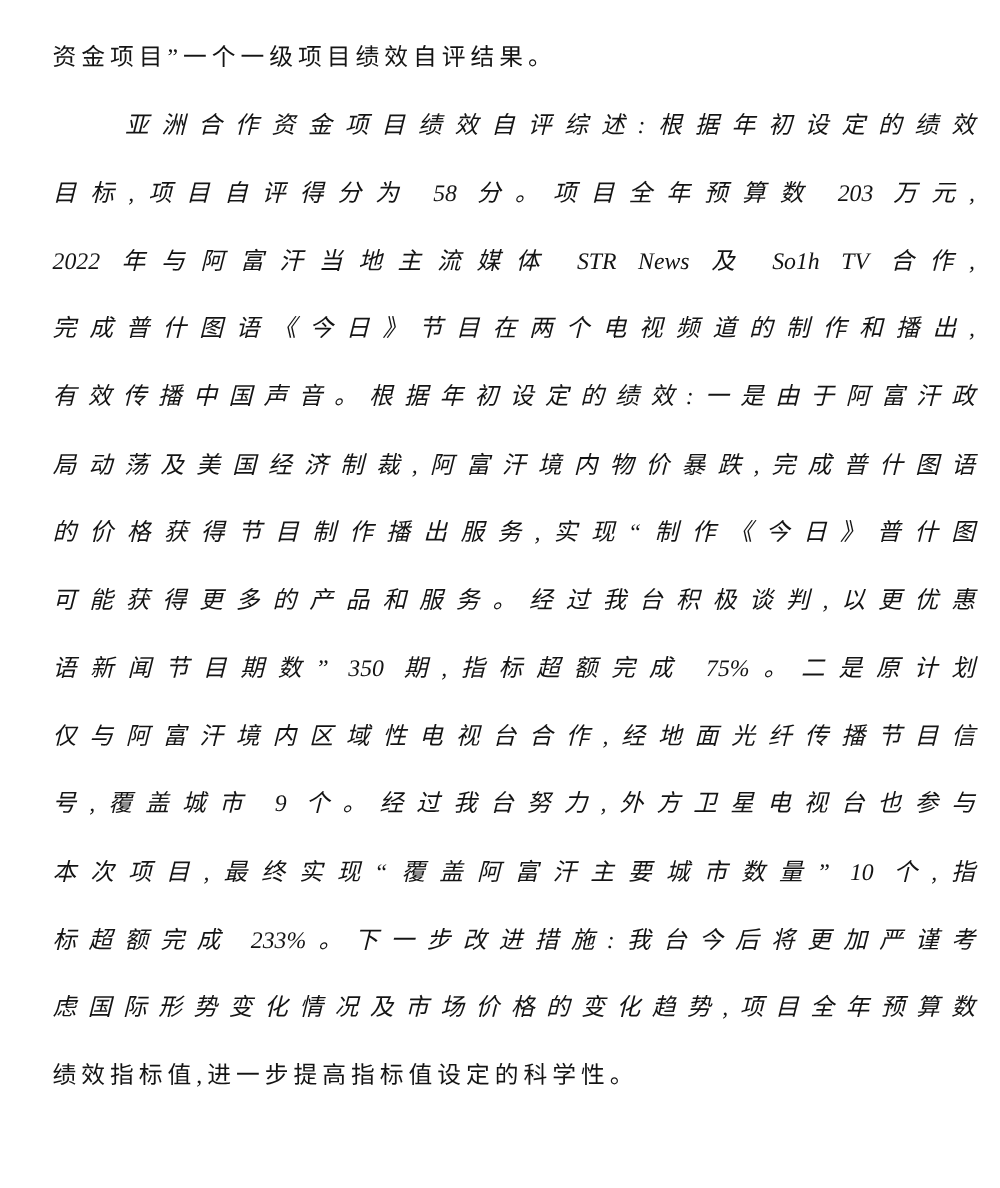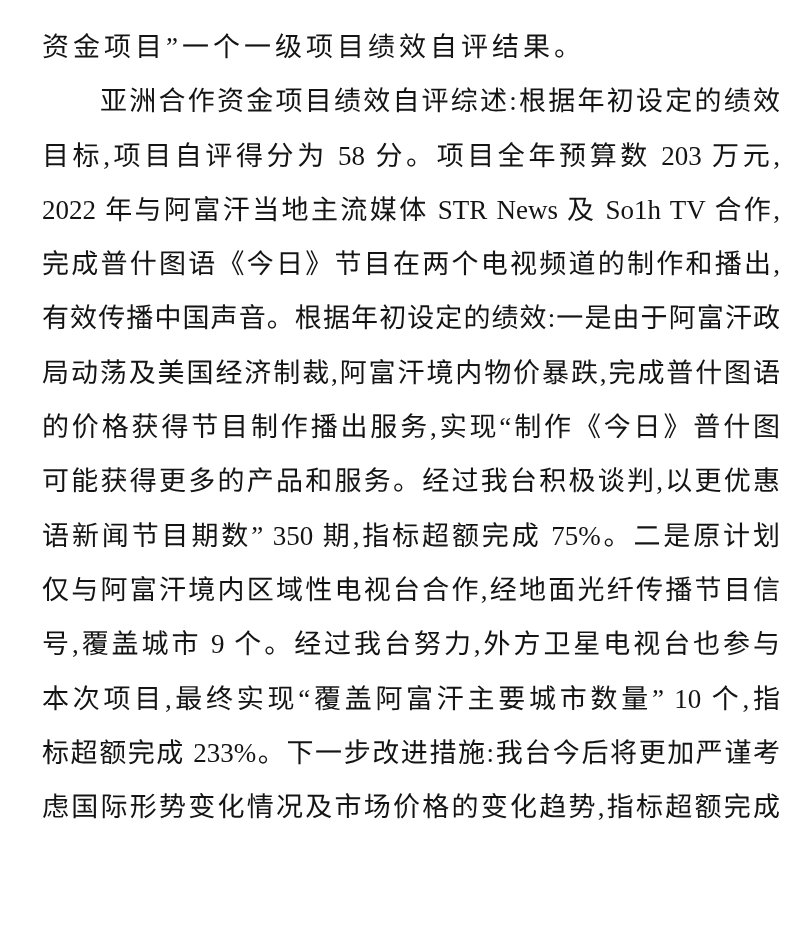--- a/index.html
+++ b/index.html
@@ -8,35 +8,36 @@
     background: #ffffff;
   }
   .page {
     position: relative;
     box-sizing: border-box;
     width: 800px;
     height: 950px;
     background: #ffffff;
     padding: 20px 20px 0 42px;
     font-family: "Liberation Serif", "DejaVu Serif", serif;
-    font-size: 27px;
+    font-size: 19px;
     color: #141414;
     overflow: hidden;
   }
   .line {
     height: 54.3px;
     line-height: 54.3px;
     white-space: nowrap;
     overflow: visible;
   }
   
   .line.just {
     white-space: normal;
     text-align: justify;
     text-align-last: justify;
+    font-style: italic;
   }
   
   .line.plain {
     text-align: left;
     letter-spacing: 4px;
   }
   .line.indent {
     padding-left: 58px;
   }
 </style>
@@ -67,16 +68,17 @@
   <div class="line just">语新闻节目期数” 350 期,指标超额完成 75%。二是原计划</div>
 
   <div class="line just">仅与阿富汗境内区域性电视台合作,经地面光纤传播节目信</div>
 
   <div class="line just">号,覆盖城市 9 个。经过我台努力,外方卫星电视台也参与</div>
 
   <div class="line just">本次项目,最终实现“覆盖阿富汗主要城市数量” 10 个,指</div>
 
   <div class="line just">标超额完成 233%。下一步改进措施:我台今后将更加严谨考</div>
 
-  <div class="line just">虑国际形势变化情况及市场价格的变化趋势,指标超额完成</div>
+  <div class="line just">虑国际形势变化情况及市场价格的变化趋势,项目全年预算数</div>
 
+  <div class="line plain">绩效指标值,进一步提高指标值设定的科学性。</div>
 
 </div>
 
 </body></html>

